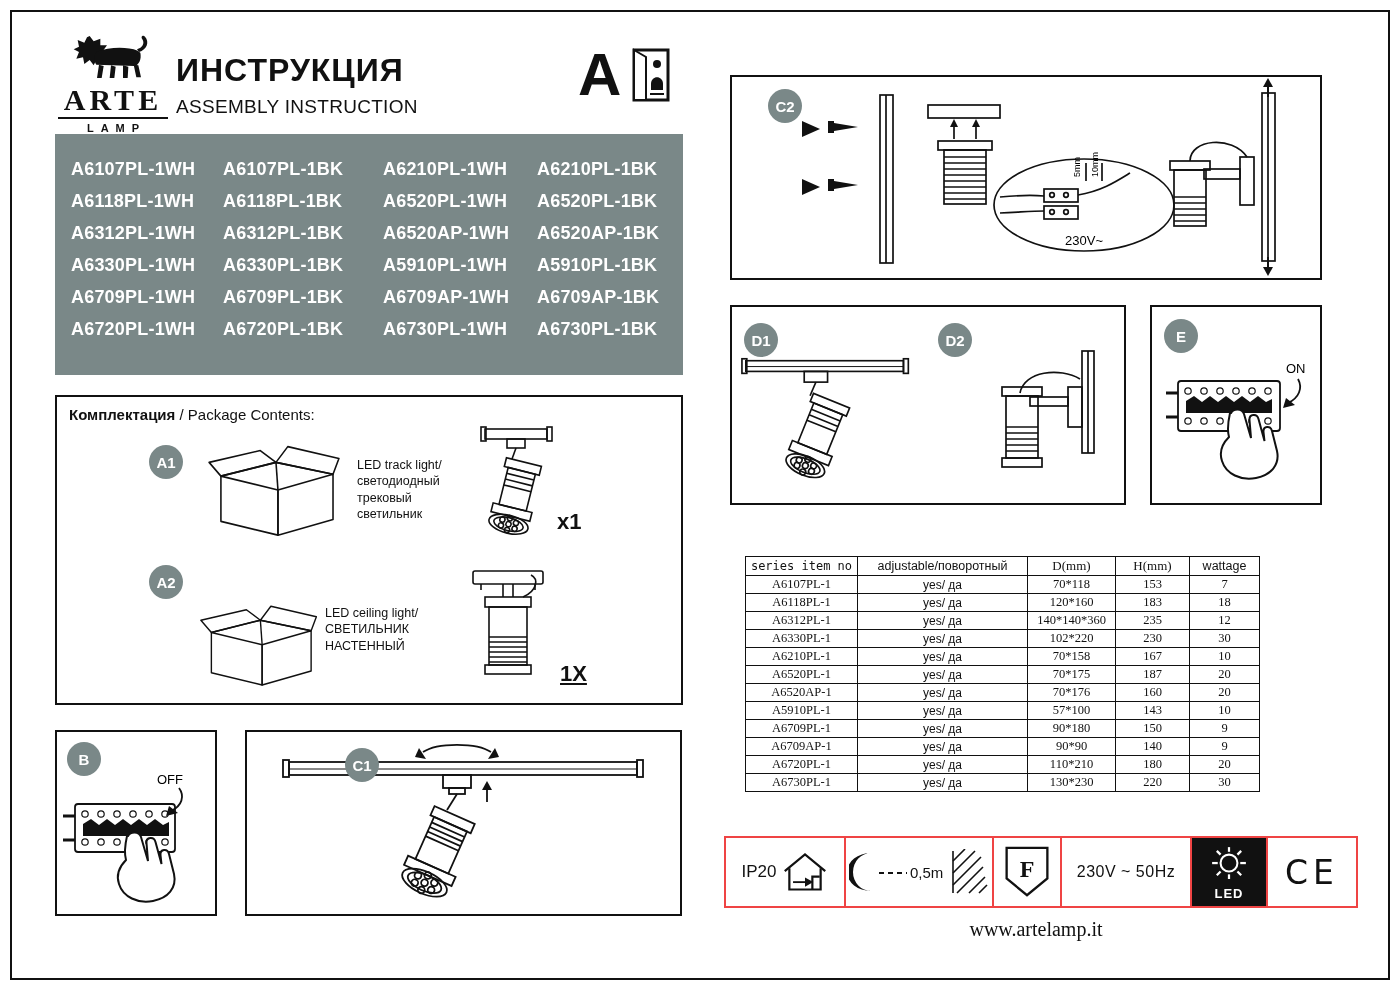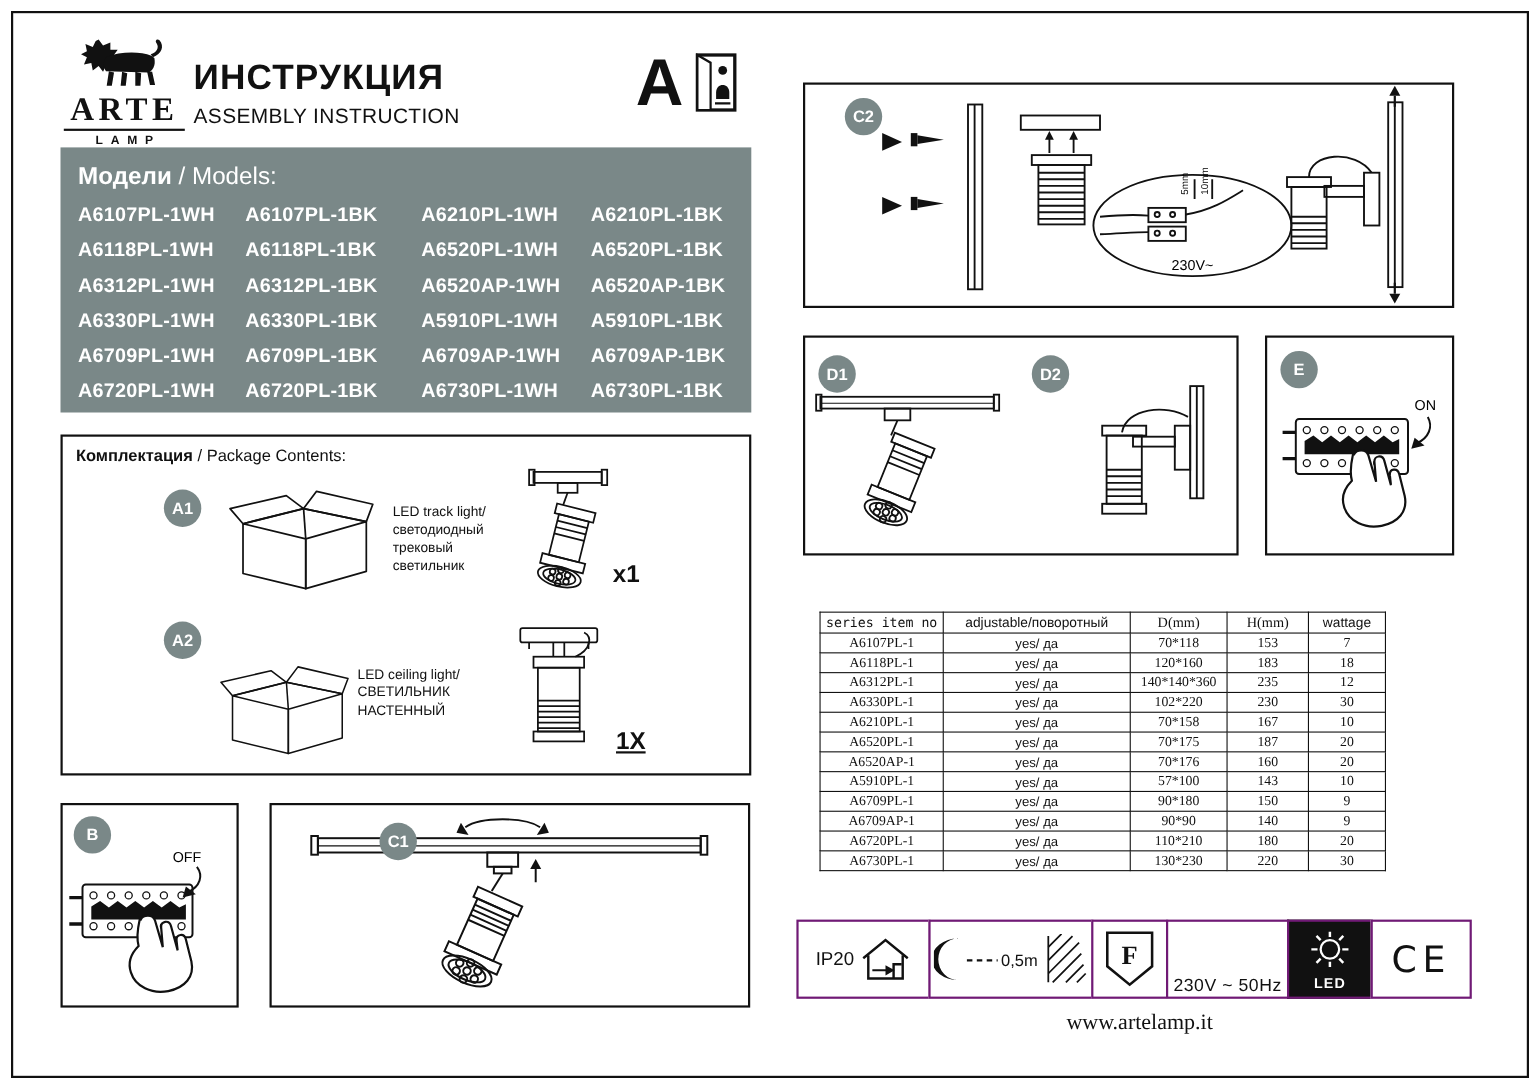--- a/index.html
+++ b/index.html
@@ -36,26 +36,26 @@
   
   .spec-table{position:absolute;left:745px;top:556px;border-collapse:collapse;
               font-family:"Liberation Serif",serif;font-size:12.5px;background:#fff;}
   .spec-table td,.spec-table th{border:1px solid #111;text-align:center;padding:1px 4px;height:16px;}
   .spec-table th{font-weight:normal;font-size:13px;}
   .spec-table th.mono{font-family:"DejaVu Sans Mono",monospace;font-size:12px;}
   .spec-table th.sans{font-family:"Liberation Sans",sans-serif;font-size:12.5px;}
   .spec-table tbody td:nth-child(2){font-family:"Liberation Sans",sans-serif;font-size:12px;}
   
   .icon-strip{position:absolute;left:724px;top:836px;display:flex;}
-  .cell{height:72px;border:2px solid #701a75;background:#fff;display:flex;align-items:center;justify-content:center;gap:6px;}
+  .cell{height:72px;border:2px solid #ef4444;background:#fff;display:flex;align-items:center;justify-content:center;gap:6px;}
   .cell+.cell{margin-left:-2px;}
   .cell-ip{width:122px;font-size:17px;}
   .cell-dist{width:150px;}
   .cell-f{width:70px;}
-  .cell-volt{width:112px;font-size:16px;letter-spacing:.5px;align-items:flex-end;}
+  .cell-volt{width:132px;font-size:16px;letter-spacing:.5px;}
   .cell-ce{width:92px;font-family:"DejaVu Sans",sans-serif;font-size:33px;letter-spacing:5px;}
   .cell-led{width:78px;background:#111;color:#fff;flex-direction:column;gap:1px;}
   .cell-led .led-word{font-size:13px;font-weight:bold;letter-spacing:1px;}
   .website{position:absolute;left:730px;top:918px;width:612px;text-align:center;
            font-family:"Liberation Serif",serif;font-size:20px;}
 </style>
 </head>
 <body>
 
 <div class="sheet">
@@ -84,23 +84,20 @@
     <svg width="44" height="58" viewBox="0 0 44 58">
       <rect x="5" y="4" width="34" height="50" fill="#fff" stroke="#111" stroke-width="3"></rect>
       <path d="M5,4 L17,11 L17,54 L5,54 Z" fill="#fff" stroke="#111" stroke-width="2"></path>
       <circle cx="28" cy="18" r="4" fill="#111"></circle>
       <path d="M22,38 c0,-9 12,-9 12,0 l0,6 l-12,0 z" fill="#111"></path>
       <line x1="21" y1="48" x2="35" y2="48" stroke="#111" stroke-width="2"></line>
     </svg>
   </div>
 
   <div class="models-box">
-    <div class="models-title">
-      <b>Модели</b><span> / Models:</span>
-    </div>
     <div class="models-grid">
       <span>A6107PL-1WH</span>
         <span>A6107PL-1BK</span>
         <span>A6210PL-1WH</span>
         <span>A6210PL-1BK</span>
       <span>A6118PL-1WH</span>
         <span>A6118PL-1BK</span>
         <span>A6520PL-1WH</span>
         <span>A6520PL-1BK</span>
       <span>A6312PL-1WH</span>

